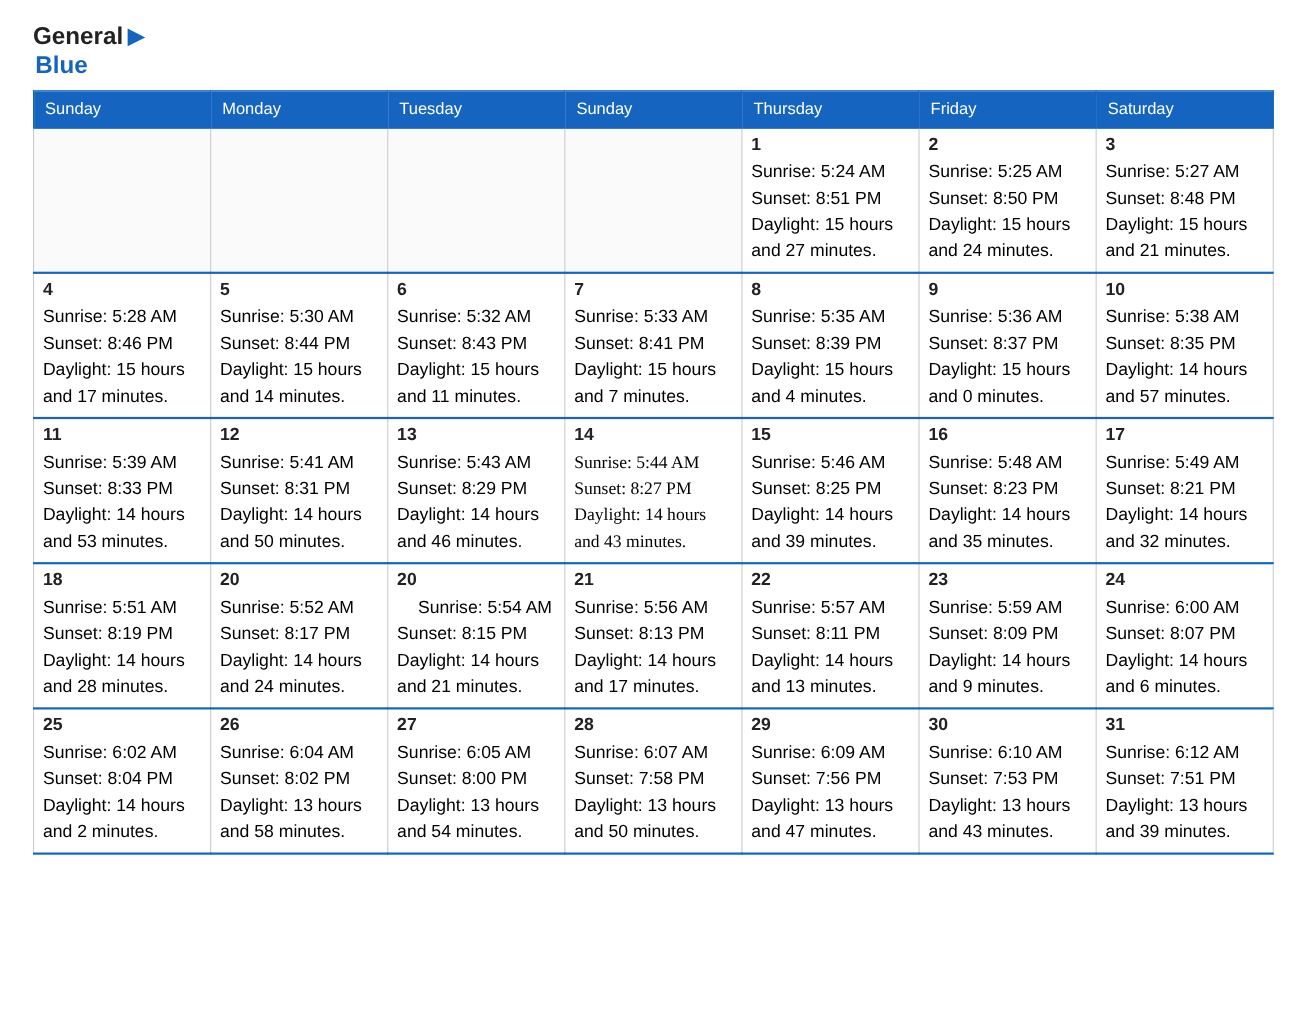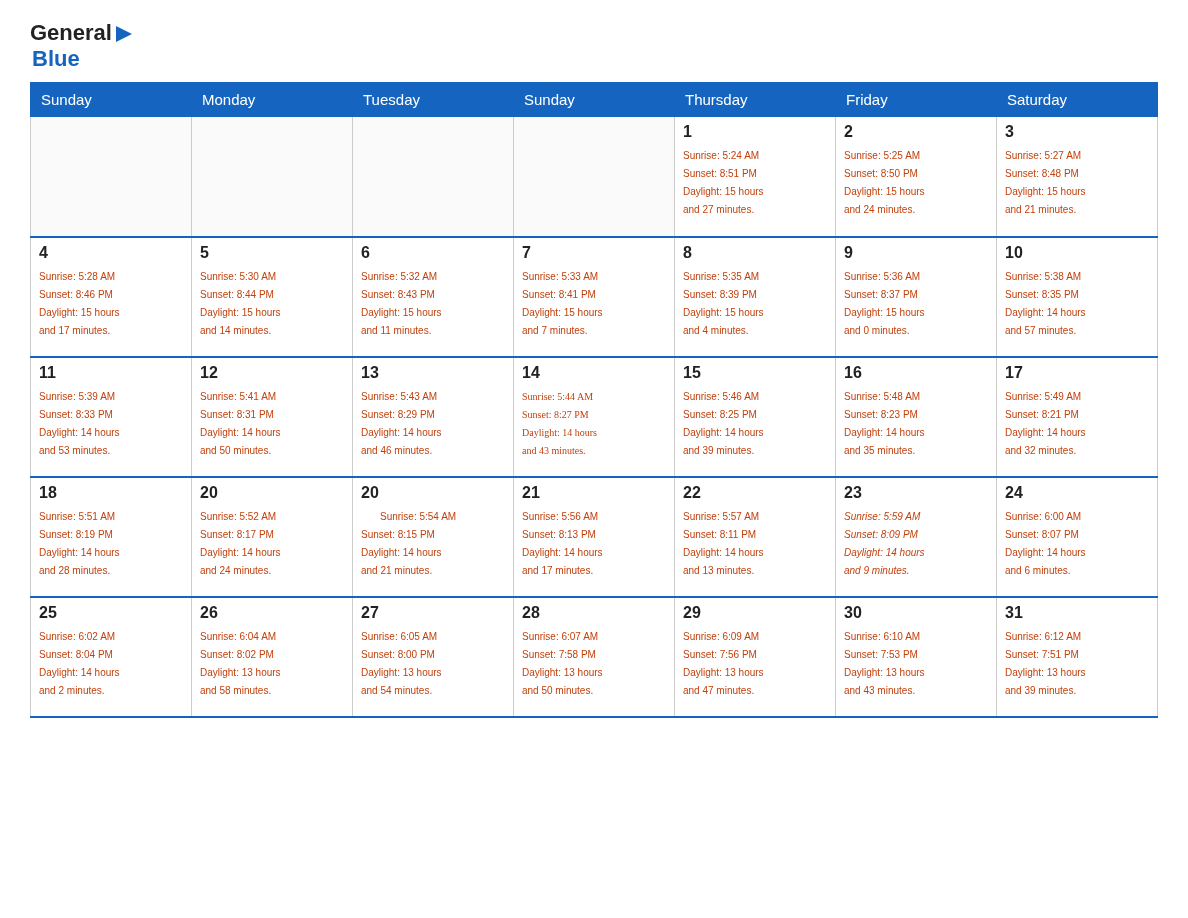--- a/index.html
+++ b/index.html
@@ -56,22 +56,22 @@
       height: 120px;
     }
     .day-number {
       font-size: 16px;
       font-weight: bold;
       color: #222;
       display: block;
       margin-bottom: 4px;
     }
     .day-info {
-      font-size: 10px;
-      color: #c2410c;
+      font-size: 16px;
+      color: #000000;
       line-height: 1.5;
     }
     .empty-cell {
       background: #f9f9f9;
     }
     tbody tr:nth-child(odd) td {
       background: #fff;
     }
     tbody tr:nth-child(even) td {
       background: #fff;
@@ -209,21 +209,21 @@
 Daylight: 14 hours
 and 21 minutes.</span></td>
         <td><span class="day-number">21</span><span class="day-info" style="white-space: pre-line;">Sunrise: 5:56 AM
 Sunset: 8:13 PM
 Daylight: 14 hours
 and 17 minutes.</span></td>
         <td><span class="day-number">22</span><span class="day-info" style="white-space: pre-line;">Sunrise: 5:57 AM
 Sunset: 8:11 PM
 Daylight: 14 hours
 and 13 minutes.</span></td>
-        <td><span class="day-number">23</span><span class="day-info" style="white-space: pre-line; font-style: italic;">Sunrise: 5:59 AM
+        <td><span class="day-number">23</span><span class="day-info" style="white-space: pre-line;">Sunrise: 5:59 AM
 Sunset: 8:09 PM
 Daylight: 14 hours
 and 9 minutes.</span></td>
         <td><span class="day-number">24</span><span class="day-info" style="white-space: pre-line;">Sunrise: 6:00 AM
 Sunset: 8:07 PM
 Daylight: 14 hours
 and 6 minutes.</span></td>
       </tr>
       <tr>
         <td><span class="day-number">25</span><span class="day-info" style="white-space: pre-line;">Sunrise: 6:02 AM

